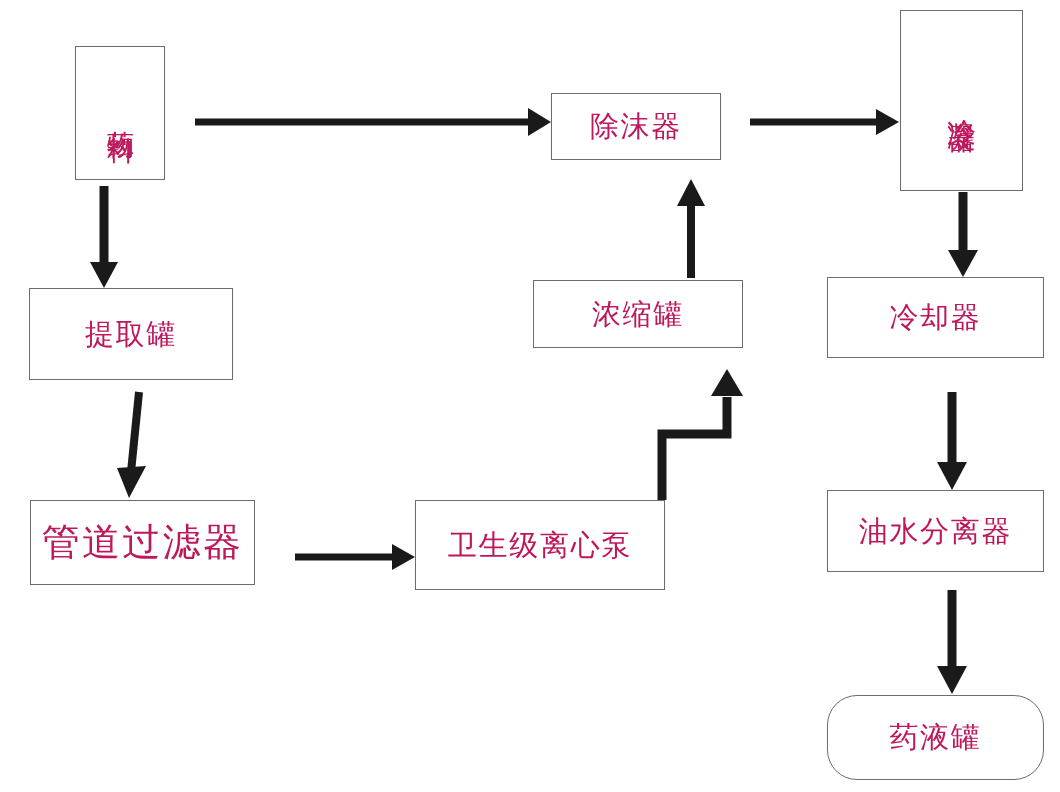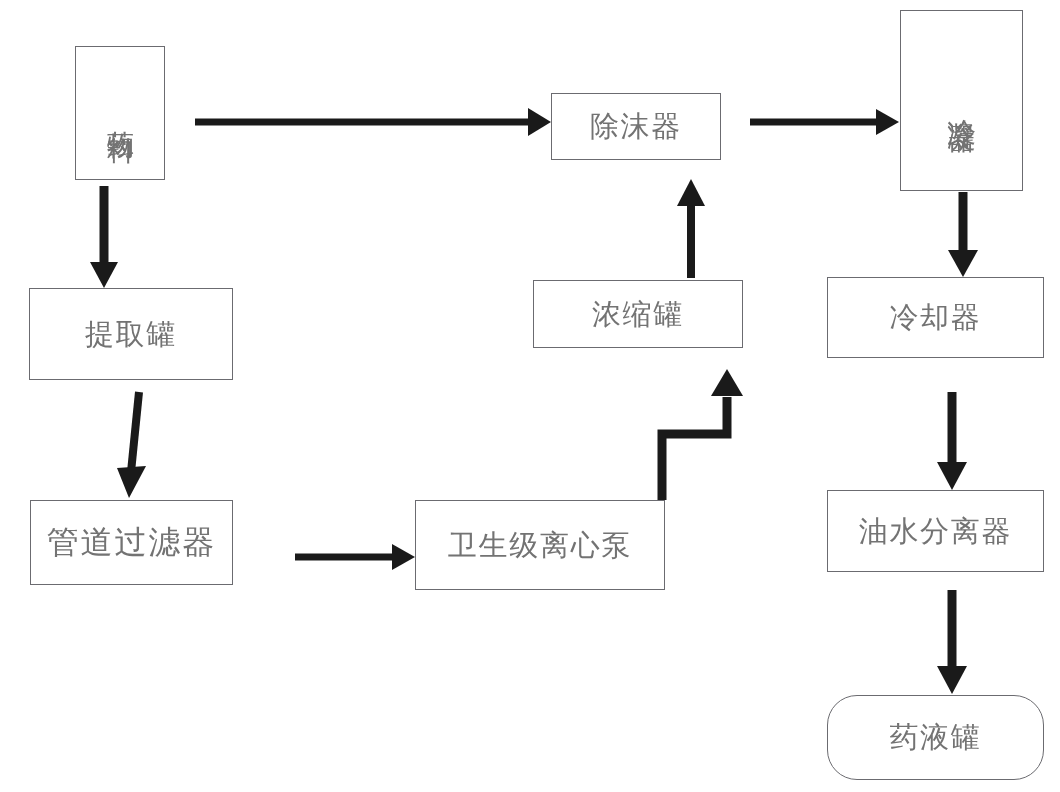--- a/index.html
+++ b/index.html
@@ -16,21 +16,21 @@
     font-family: "Liberation Serif", "DejaVu Serif", serif;
   }
   .node {
     position: absolute;
     box-sizing: border-box;
     border: 1.6px solid #6b6b70;
     background: #ffffff;
     display: flex;
     align-items: center;
     justify-content: center;
-    color: #737373;
+    color: #be185d;
     line-height: 1.18;
   }
   .node .label {
     display: block;
     text-align: center;
     letter-spacing: 0.06em;
   }
   .node.vertical .label {
     writing-mode: vertical-rl;
     text-orientation: upright;
@@ -128,21 +128,21 @@
   </div>
 
   <div class="node" style="left:827px; top:277px; width:217px; height:81px; font-size:29px;">
     <span class="label">冷却器</span>
   </div>
 
   <div class="node" style="left:533px; top:280px; width:210px; height:68px; font-size:29px;">
     <span class="label">浓缩罐</span>
   </div>
 
-  <div class="node" style="left:30px; top:500px; width:203px; height:85px; font-size:32px;">
+  <div class="node" style="left:30px; top:500px; width:225px; height:85px; font-size:38px;">
     <span class="label">管道过滤器</span>
   </div>
 
   <div class="node" style="left:415px; top:500px; width:250px; height:90px; font-size:29px;">
     <span class="label">卫生级离心泵</span>
   </div>
 
   <div class="node" style="left:827px; top:490px; width:217px; height:82px; font-size:29px;">
     <span class="label">油水分离器</span>
   </div>

